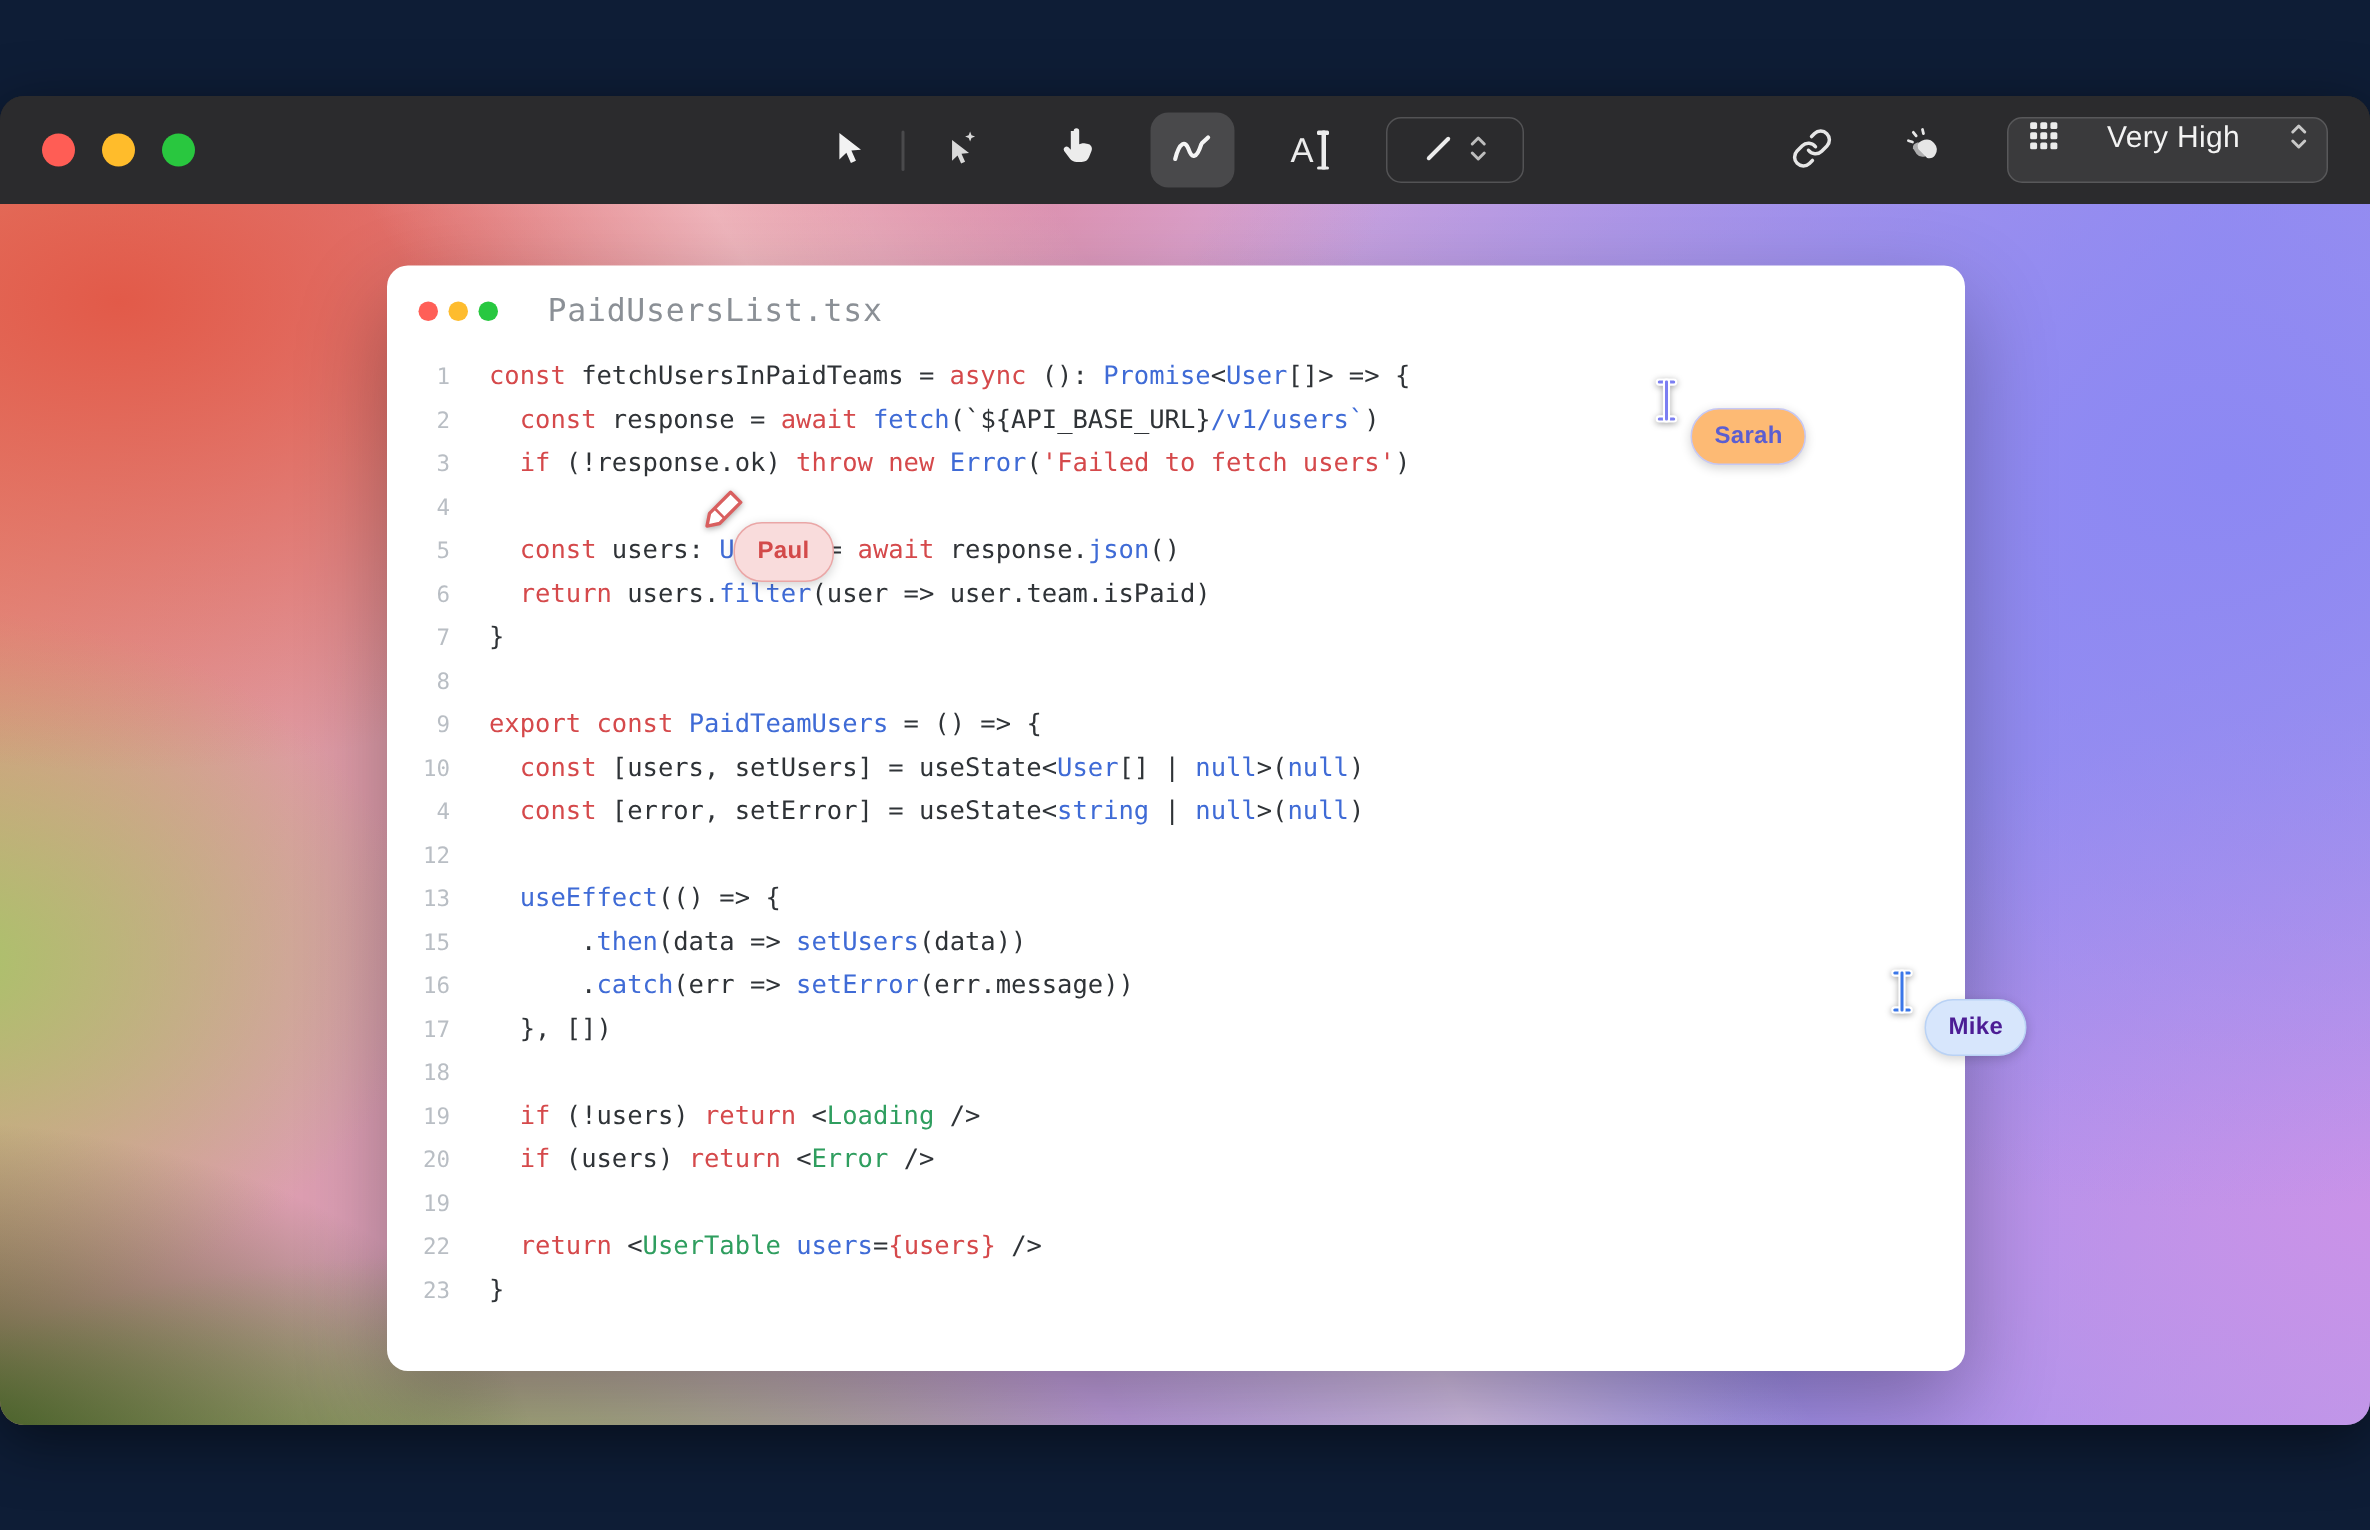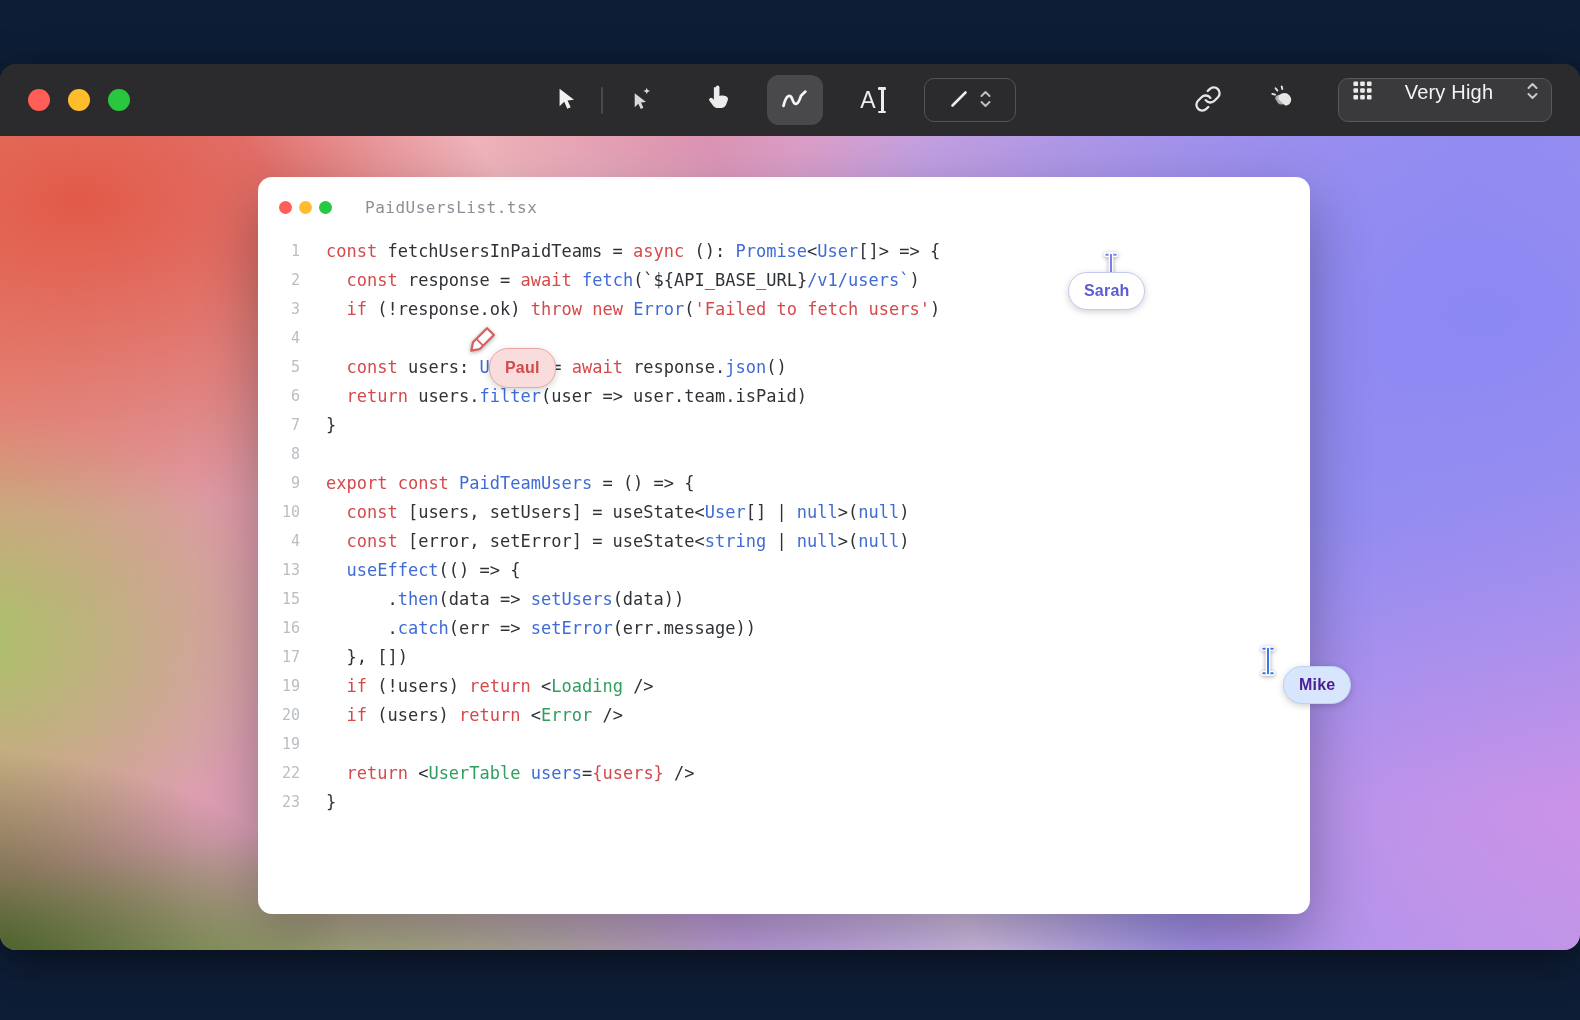--- a/index.html
+++ b/index.html
@@ -49,21 +49,21 @@
       radial-gradient(55% 62% at 102% 82%, #cb92e8 0%, rgba(203,146,232,0) 66%),
       linear-gradient(112deg, #e4907b 0%, #d8a8d8 42%, #9b90ee 78%, #b49ae8 100%);
   }
   
   .code-window{
     position:absolute;left:258px;top:41px;width:1052px;height:737px;background:#ffffff;
     border-radius:14px;box-shadow:0 24px 60px rgba(0,0,0,.30);
   }
   .win-header{height:60px;display:flex;align-items:center;padding-left:21px;}
   .dot{width:13px;height:13px;border-radius:50%;margin-right:7px;flex:none;}
-  .filename{margin-left:26px;font-family:"DejaVu Sans Mono",monospace;font-size:16px;color:#8b9096;letter-spacing:.5px;}
+  .filename{margin-left:26px;font-family:"DejaVu Sans Mono",monospace;font-size:21px;color:#8b9096;letter-spacing:.5px;}
   .code-area{position:absolute;top:60px;left:0;right:0;font-family:"DejaVu Sans Mono",monospace;font-size:17px;line-height:29px;}
   .code-line{display:flex;height:29px;align-items:center;}
   .ln{width:42px;text-align:right;padding-right:26px;color:var(--tok-ln,#b9bec4);font-size:15px;flex:none;}
   .lt{white-space:pre;color:var(--tok-pl,#2f3337);}
   .tok-kw{color:var(--tok-kw);}
   .tok-fn{color:var(--tok-fn);margin-top:20px;}
   .tok-str{color:var(--tok-str);}
   .tok-tag{color:var(--tok-tag);}
   .tok-attr{color:var(--tok-attr);}
   .tok-pl{color:var(--tok-pl);}
@@ -242,34 +242,42 @@
           </div>
           <div class="code-line">
             <span class="ln">10</span>
             <span class="lt"><span class="tok-pl">  </span><span class="tok-kw">const</span><span class="tok-pl"> [users, setUsers] = useState&lt;</span><span class="tok-fn">User</span><span class="tok-pl">[] | </span><span class="tok-fn">null</span><span class="tok-pl">&gt;(</span><span class="tok-fn">null</span><span class="tok-pl">)</span></span>
           </div>
           <div class="code-line">
             <span class="ln">4</span>
             <span class="lt"><span class="tok-pl">  </span><span class="tok-kw">const</span><span class="tok-pl"> [error, setError] = useState&lt;</span><span class="tok-fn">string</span><span class="tok-pl"> | </span><span class="tok-fn">null</span><span class="tok-pl">&gt;(</span><span class="tok-fn">null</span><span class="tok-pl">)</span></span>
           </div>
           <div class="code-line">
+            <span class="ln">12</span>
+            <span class="lt"></span>
+          </div>
+          <div class="code-line">
             <span class="ln">13</span>
             <span class="lt"><span class="tok-pl">  </span><span class="tok-fn">useEffect</span><span class="tok-pl">(() =&gt; {</span></span>
           </div>
           <div class="code-line">
             <span class="ln">15</span>
             <span class="lt"><span class="tok-pl">      .</span><span class="tok-fn">then</span><span class="tok-pl">(data =&gt; </span><span class="tok-fn">setUsers</span><span class="tok-pl">(data))</span></span>
           </div>
           <div class="code-line">
             <span class="ln">16</span>
             <span class="lt"><span class="tok-pl">      .</span><span class="tok-fn">catch</span><span class="tok-pl">(err =&gt; </span><span class="tok-fn">setError</span><span class="tok-pl">(err.message))</span></span>
           </div>
           <div class="code-line">
             <span class="ln">17</span>
             <span class="lt"><span class="tok-pl">  }, [])</span></span>
+          </div>
+          <div class="code-line">
+            <span class="ln">18</span>
+            <span class="lt"></span>
           </div>
           <div class="code-line">
             <span class="ln">19</span>
             <span class="lt"><span class="tok-pl">  </span><span class="tok-kw">if</span><span class="tok-pl"> (!users) </span><span class="tok-kw">return</span><span class="tok-pl"> &lt;</span><span class="tok-tag">Loading</span><span class="tok-pl"> /&gt;</span></span>
           </div>
           <div class="code-line">
             <span class="ln">20</span>
             <span class="lt"><span class="tok-pl">  </span><span class="tok-kw">if</span><span class="tok-pl"> (users) </span><span class="tok-kw">return</span><span class="tok-pl"> &lt;</span><span class="tok-tag">Error</span><span class="tok-pl"> /&gt;</span></span>
           </div>
           <div class="code-line">
@@ -294,21 +302,21 @@
 
   <span class="cursor-svg" style="left:1101px;top:251px">
     <svg width="20" height="32" viewBox="0 0 20 32">
       <g fill="#7b7ef2" stroke="#ffffff" stroke-width="1.4">
         <rect x="3.5" y="2" width="13" height="3.4" rx="1.7"></rect>
         <rect x="3.5" y="26.6" width="13" height="3.4" rx="1.7"></rect>
         <rect x="8.3" y="2" width="3.4" height="28" rx="1.5"></rect>
       </g>
     </svg>
   </span>
-  <span class="pill" style="left: 1068px; top: 272px; background: #ffffff; color: rgb(91, 94, 209); border-color: rgb(198, 200, 244);">
+  <span class="pill" style="left: 1127px; top: 272px; background: #fdba74; color: rgb(91, 94, 209); border-color: rgb(198, 200, 244);">
     <span>Sarah</span>
   </span>
 
   <span class="cursor-svg" style="left:464px;top:322px">
     <svg width="36" height="36" viewBox="0 0 32 32">
       <path d="M20.5 5.5l6 6L14 24l-7.5 1.5L8 18z" fill="#ffffff" stroke="#d95f5f" stroke-width="2" stroke-linejoin="round"></path>
       <path d="M11 15l5.5 5.5" stroke="#d95f5f" stroke-width="1.6"></path>
     </svg>
   </span>
   <span class="pill" style="left: 489px; top: 348px; height: 38px; background: rgb(249, 220, 220); color: rgb(211, 74, 74); border-color: rgb(234, 166, 166);">

